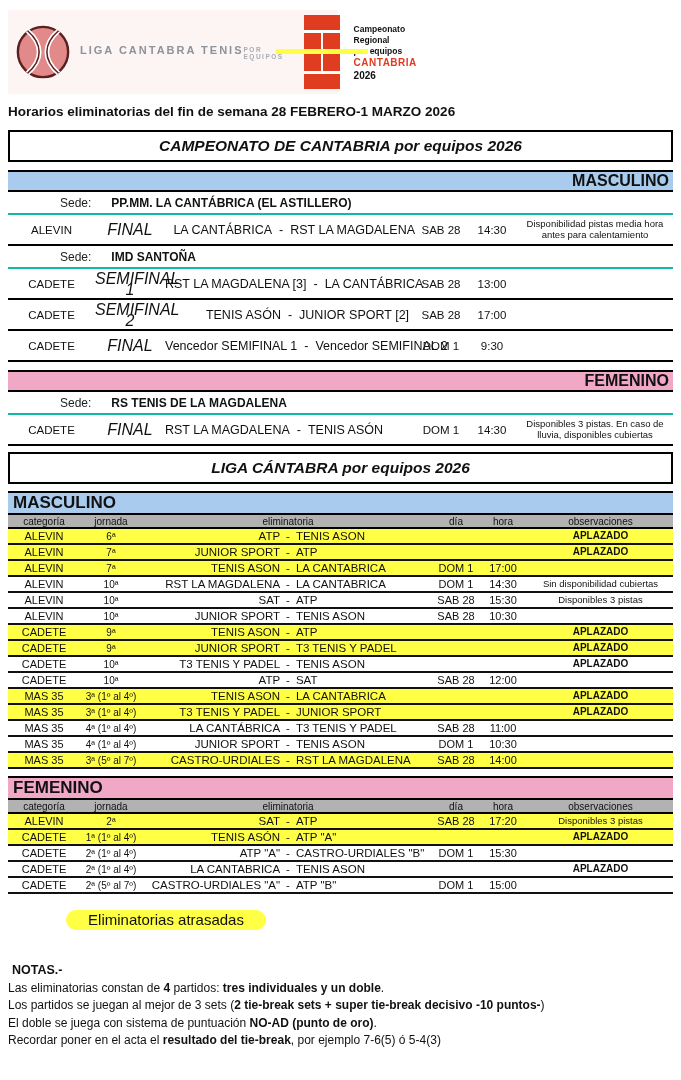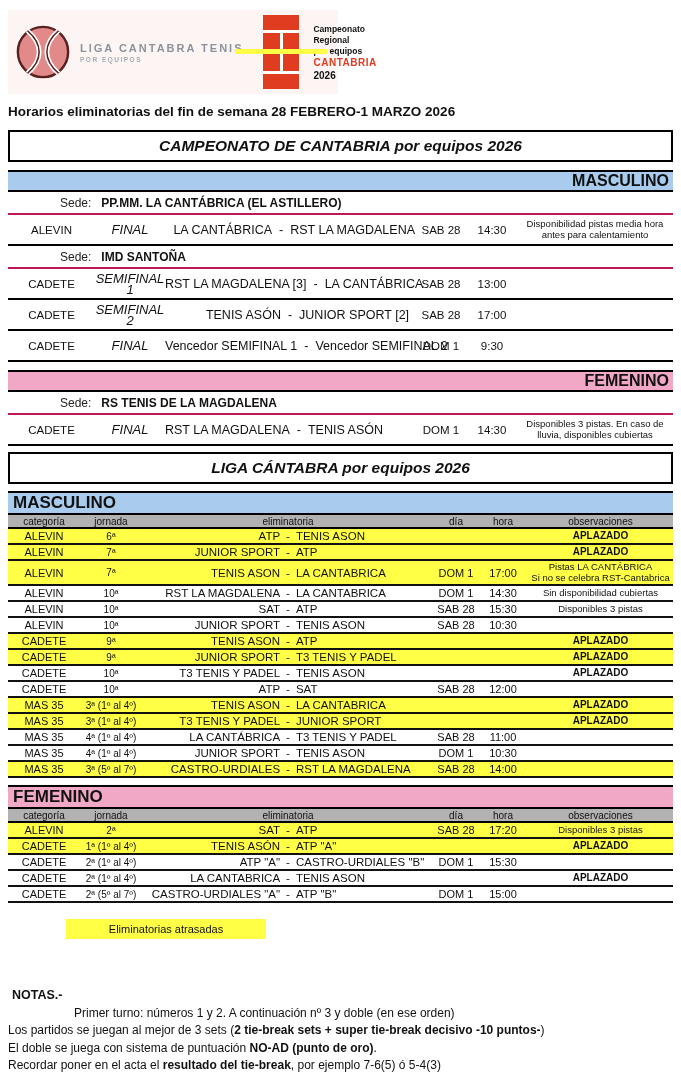--- a/index.html
+++ b/index.html
@@ -15,21 +15,21 @@
   .header { display:flex; justify-content:space-between; align-items:flex-start; height:95px; }
   .date-badge {
     margin-top:38px; margin-left:2px;
     width:262px; height:26px; line-height:26px;
     background:var(--yellow); color:var(--red);
     font-size:19px; font-weight:bold; text-align:center;
   }
   .logo { margin-top:10px; width:330px; height:84px; background:#fcf5f3;
           display:flex; align-items:center; gap:8px; padding:4px 6px; }
   .ball-wrap { width:58px; height:58px; flex:0 0 auto; }
-  .logo-main { display:flex; flex-direction:column; justify-content:center; }
+  .logo-main { display:flex; flex-direction:row; justify-content:center; }
   .logo-title { color:#8d939c; font-size:11px; letter-spacing:2px; font-weight:bold; white-space:nowrap; }
   .logo-sub { color:#a7adb5; font-size:6.5px; letter-spacing:1.5px; font-weight:bold; margin-top:2px; }
   .court-zone { position:relative; margin-left:12px; width:36px; height:74px; flex:0 0 auto; }
   .court { position:absolute; inset:0; background:var(--logo-red); }
   .court .h1,.court .h2 { position:absolute; left:0; right:0; height:3px; background:#fff; }
   .court .h1 { top:20%; } .court .h2 { bottom:20%; }
   .court .v { position:absolute; top:20%; bottom:20%; left:47%; width:2.5px; background:#fff; }
   .net-line { position:absolute; top:34px; left:-28px; width:92px; height:5px; background:var(--yellow); }
   .court-text { margin-left:6px; display:flex; flex-direction:column; justify-content:center; gap:1px; }
   .court-text .black-line { font-size:8.5px; font-weight:bold; color:#111; white-space:nowrap; }
@@ -46,27 +46,27 @@
   }
 
   
   .bar { border-top:2px solid #000; border-bottom:2px solid #000; font-weight:bold; }
   .bar.camp { height:22px; line-height:18px; font-size:16px; text-align:right; padding-right:4px; margin-top:8px; }
   .bar.liga { height:24px; line-height:20px; font-size:17px; text-align:left; padding-left:5px; margin-top:7px; }
   .bg-blue { background:var(--blue); }
   .bg-pink { background:var(--pink); }
 
   
-  .sede-row { height:23px; display:flex; align-items:center; border-bottom:2px solid #be185d; font-size:12px; padding-left:52px; }
+  .sede-row { height:23px; display:flex; align-items:center; border-bottom:2px solid #14b8a6; font-size:12px; padding-left:52px; }
   .sede-label { color:#222; }
-  .sede-value { font-weight:bold; margin-left:10px; }
+  .sede-value { font-weight:bold; margin-left:20px; }
   .c-row { display:grid; grid-template-columns:87px 70px 250px 52px 50px 156px;
            align-items:center; min-height:31px; border-bottom:2px solid #000; }
   .c-cat { text-align:center; font-size:11.5px; }
-  .c-ronda { text-align:center; font-size:13px; font-style:italic; white-space:pre-line; line-height:11px; }
+  .c-ronda { text-align:center; font-size:16px; font-style:italic; white-space:pre-line; line-height:11px; }
   .match { display:flex; align-items:center; font-size:12.5px; }
   .match .home { flex:1; text-align:right; white-space:nowrap; }
   .match .dash { padding:0 7px; }
   .match .away { flex:1; text-align:left; white-space:nowrap; }
   .c-dia,.c-hora { text-align:center; font-size:11.5px; }
   .c-obs { text-align:center; font-size:9.5px; line-height:10.5px; padding:2px 2px; }
 
   
   .l-head { display:grid; grid-template-columns:72px 62px 292px 44px 50px 145px;
             background:var(--gray); border-bottom:2px solid #000; height:14px; align-items:center;
@@ -80,22 +80,22 @@
   .l-match { display:flex; align-items:center; font-size:11.5px; }
   .l-match .home { flex:1; text-align:right; white-space:nowrap; }
   .l-match .dash { padding:0 6px; }
   .l-match .away { flex:1; text-align:left; white-space:nowrap; }
   .l-dia,.l-hora { text-align:center; font-size:11px; }
   .l-obs { text-align:center; font-size:9.5px; line-height:10.5px; white-space:pre-line; padding:1px 0; }
   .l-obs.bold { font-weight:bold; font-size:10px; }
 
   
   .legend { margin-top:16px; margin-left:58px; width:200px; height:20px; line-height:20px;
-            background:var(--yellow); text-align:center; font-size:11px; }
-  .notas { margin-top:48px; font-size:12px; line-height:17.5px; }
+            background:var(--yellow); text-align:center; font-size:15px;border-radius:10px; }
+  .notas { margin-top:32px; font-size:12px; line-height:17.5px; }
   .notas-title { font-weight:bold; font-size:12.5px; margin-left:4px; }
   .nline { white-space:nowrap; }
   .nline.indent { padding-left:66px; }
   .nline b { font-weight:bold; }
 </style>
 </head>
 <body>
 
 <div class="page">
 
@@ -252,22 +252,20 @@
       <div class="lr hl">
         <div class="l-cat">ALEVIN</div>
         <div class="l-jor">7ª</div>
         <div class="l-match">
           <span class="home">TENIS ASON</span>
           <span class="dash">-</span>
           <span class="away">LA CANTABRICA</span>
         </div>
         <div class="l-dia">DOM 1</div>
         <div class="l-hora">17:00</div>
-        <div class="l-obs">Pistas LA CANTÁBRICA
-Si no se celebra RST-Cantabrica</div>
       </div>
       <div class="lr">
         <div class="l-cat">ALEVIN</div>
         <div class="l-jor">10ª</div>
         <div class="l-match">
           <span class="home">RST LA MAGDALENA</span>
           <span class="dash">-</span>
           <span class="away">LA CANTABRICA</span>
         </div>
         <div class="l-dia">DOM 1</div>
@@ -475,20 +473,20 @@
         <div class="l-hora">15:00</div>
         <div class="l-obs"></div>
       </div>
     </div>
 
   <div class="legend">Eliminatorias atrasadas</div>
 
   <div class="notas">
     <div class="notas-title">NOTAS.-</div>
     <div id="notas-lines">
-        <div class="nline indent"><span>Primer turno: números 1 y 2. A continuación nº 3 y doble (en ese orden)</span></div>
+        <div class="nline"><span>Las eliminatorias constan de </span><b>4</b><span> partidos: </span><b>tres individuales y un doble</b><span>.</span></div>
         <div class="nline"><span>Los partidos se juegan al mejor de 3 sets (</span><b>2 tie-break sets + super tie-break decisivo -10 puntos-</b><span>)</span></div>
         <div class="nline"><span>El doble se juega con sistema de puntuación </span><b>NO-AD (punto de oro)</b><span>.</span></div>
         <div class="nline"><span>Recordar poner en el acta el </span><b>resultado del tie-break</b><span>, por ejemplo 7-6(5) ó 5-4(3)</span></div>
       </div>
   </div>
 
 </div>
 
 </body></html>

